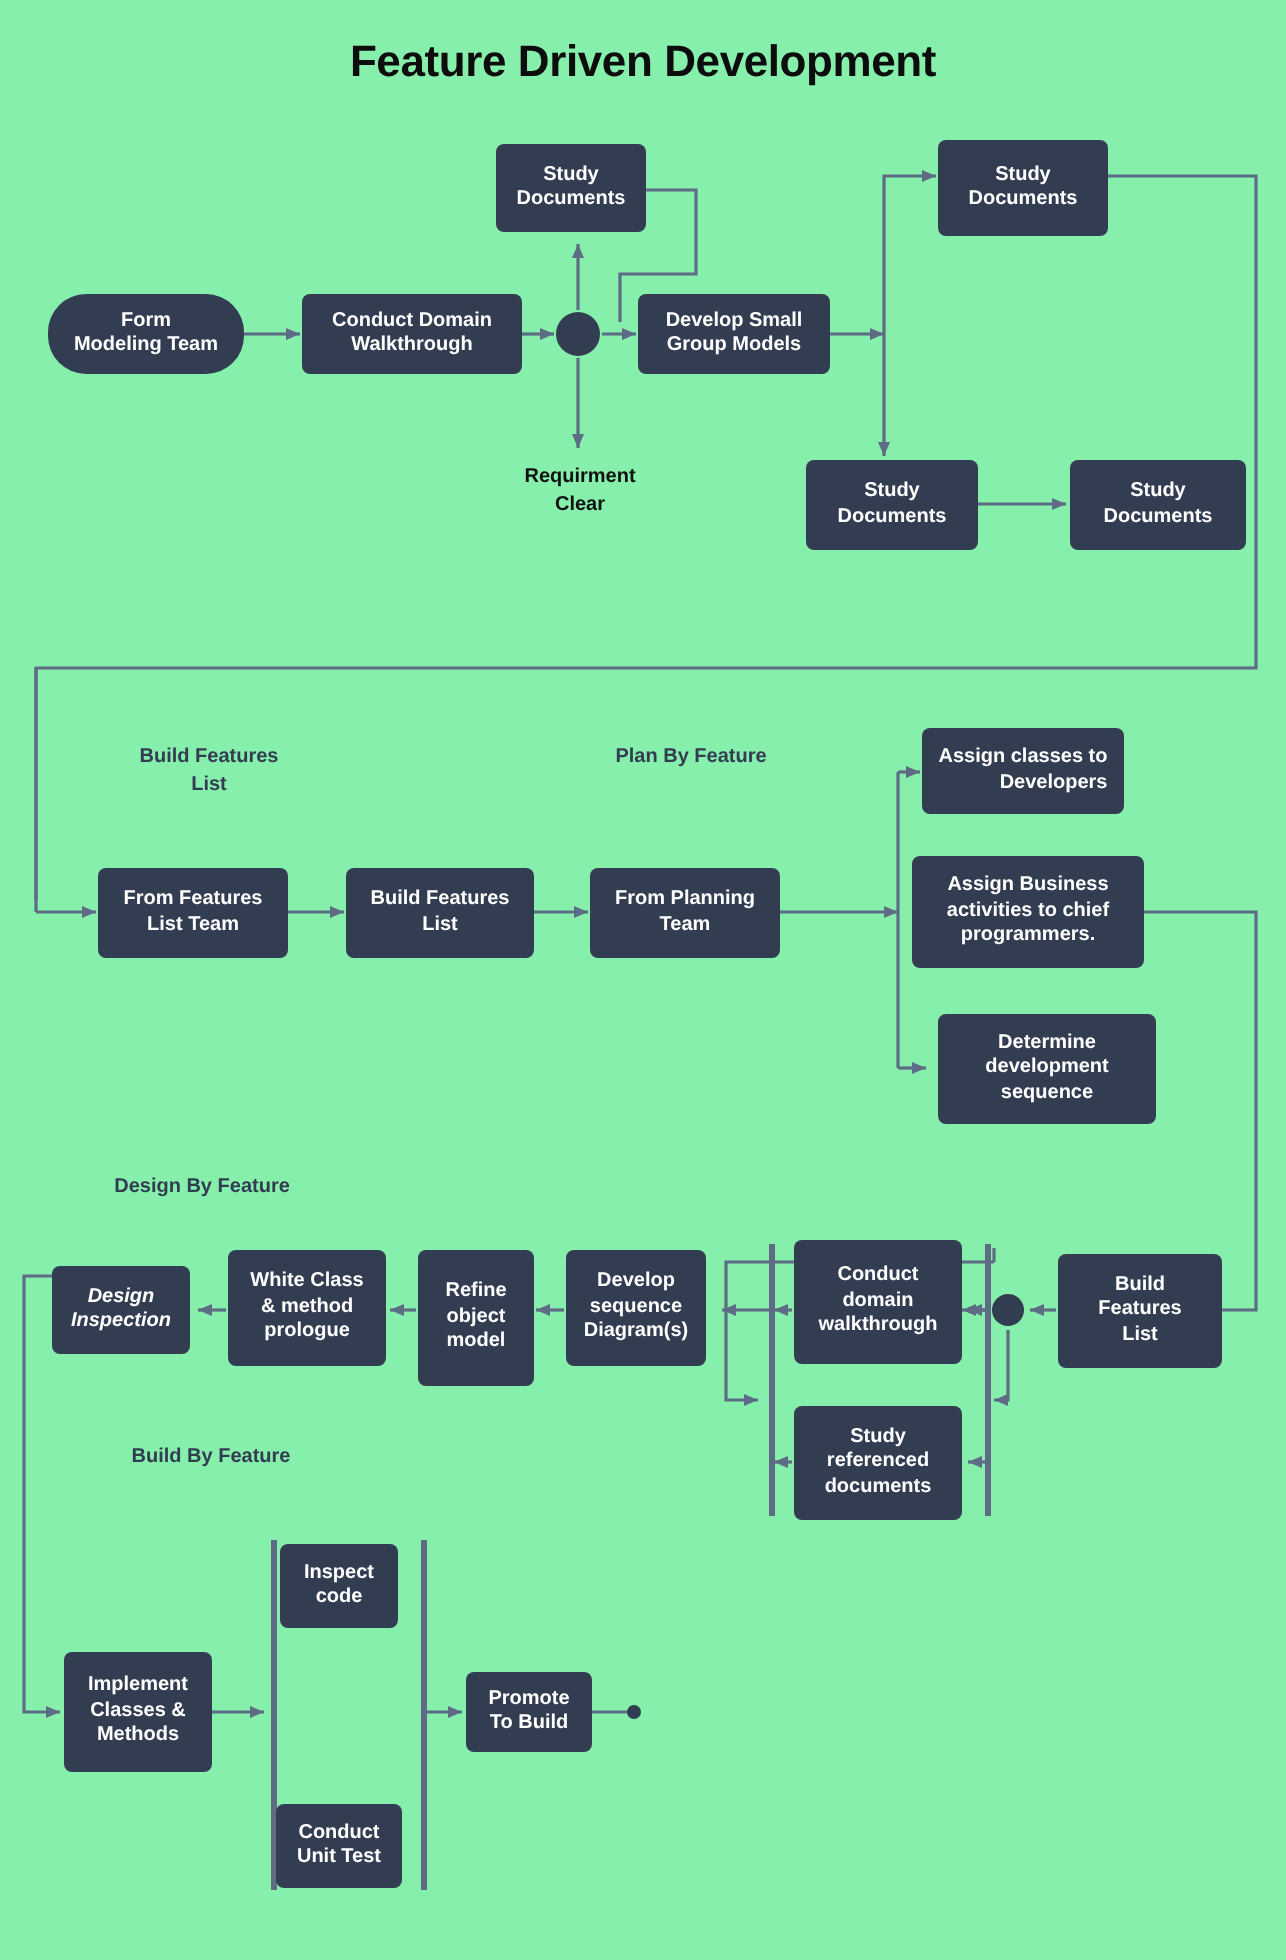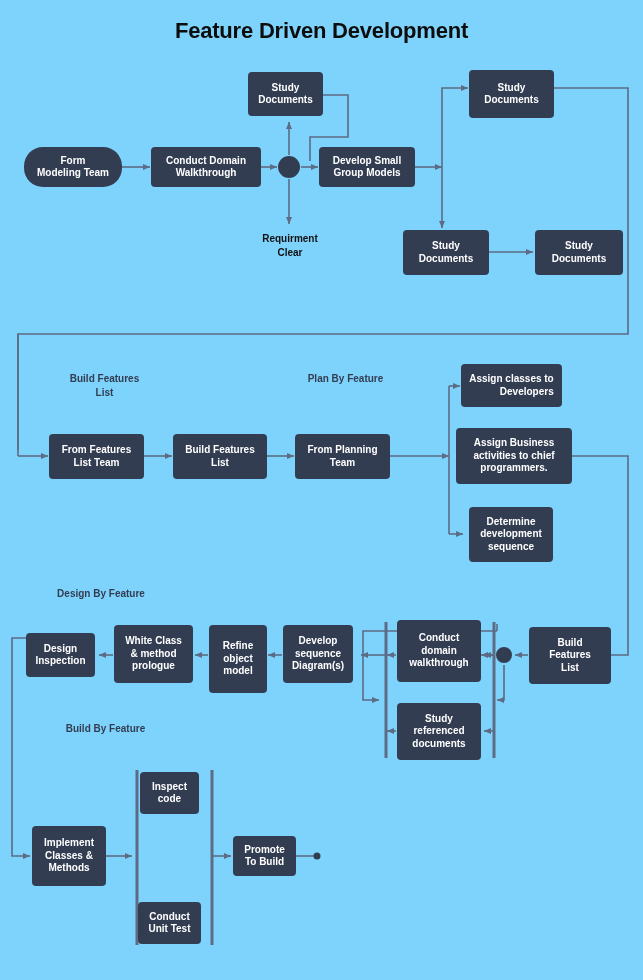--- a/index.html
+++ b/index.html
@@ -4,21 +4,21 @@
 <style>
   html, body {
     margin: 0;
     padding: 0;
     background: #d3e0f2;
   }
   #page {
     position: relative;
     width: 643px;
     height: 980px;
-    background: #7dd3fc;
+    background: #86efac;
     font-family: "Liberation Sans", sans-serif;
     overflow: hidden;
   }
   #diagram-title {
     position: absolute;
     top: 18px;
     left: 0;
     width: 643px;
     text-align: center;
     font-size: 22px;
@@ -190,21 +190,21 @@
 List Team</div>
   <div class="node" style="left:173px; top:434px; width:94px; height:45px;">Build Features
 List</div>
   <div class="node" style="left:295px; top:434px; width:95px; height:45px;">From Planning
 Team</div>
   <div class="node" style="left:461px; top:364px; width:101px; height:43px;text-align:right;">Assign classes to
 Developers</div>
   <div class="node" style="left:456px; top:428px; width:116px; height:56px;">Assign Business
 activities to chief
 programmers.</div>
-  <div class="node" style="left:469px; top:507px; width:84px; height:55px;">Determine
+  <div class="node" style="left:469px; top:507px; width:109px; height:55px;">Determine
 development
 sequence</div>
 
   <div class="node" style="left:529px; top:627px; width:82px; height:57px;">Build
 Features
 List</div>
   <div class="node" style="left:397px; top:620px; width:84px; height:62px;">Conduct
 domain
 walkthrough</div>
   <div class="node" style="left:397px; top:703px; width:84px; height:57px;">Study
@@ -212,21 +212,21 @@
 documents</div>
   <div class="node" style="left:283px; top:625px; width:70px; height:58px;">Develop
 sequence
 Diagram(s)</div>
   <div class="node" style="left:209px; top:625px; width:58px; height:68px;">Refine
 object
 model</div>
   <div class="node" style="left:114px; top:625px; width:79px; height:58px;">White Class
 &amp; method
 prologue</div>
-  <div class="node" style="left:26px; top:633px; width:69px; height:44px;">Design
+  <div class="node" style="left:26px; top:633px; width:69px; height:44px;font-style:italic;">Design
 Inspection</div>
 
   <div class="node" style="left:32px; top:826px; width:74px; height:60px;">Implement
 Classes &amp;
 Methods</div>
   <div class="node" style="left:140px; top:772px; width:59px; height:42px;">Inspect
 code</div>
   <div class="node" style="left:138px; top:902px; width:63px; height:42px;">Conduct
 Unit Test</div>
   <div class="node" style="left:233px; top:836px; width:63px; height:40px;">Promote

